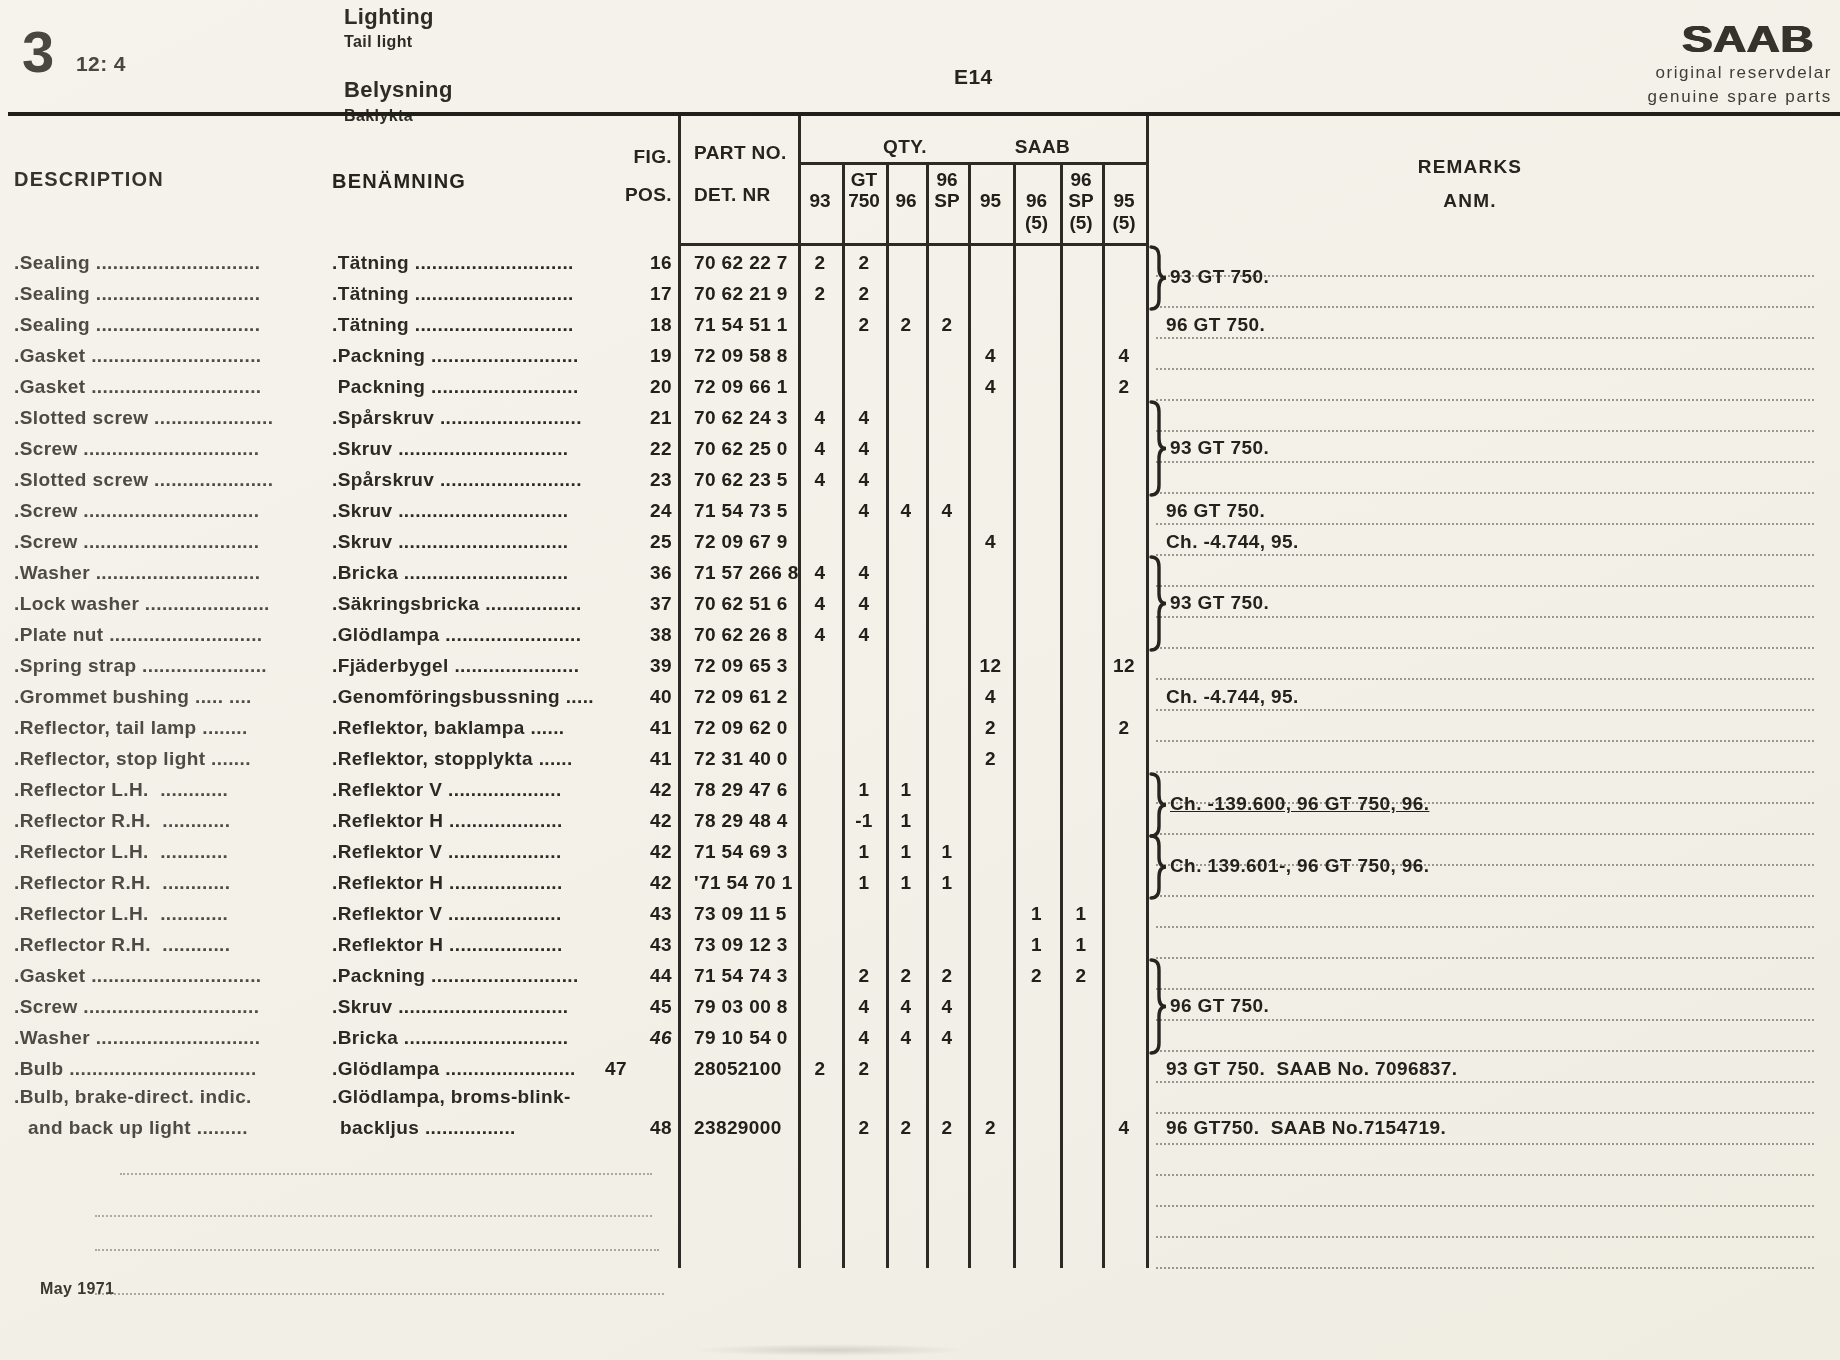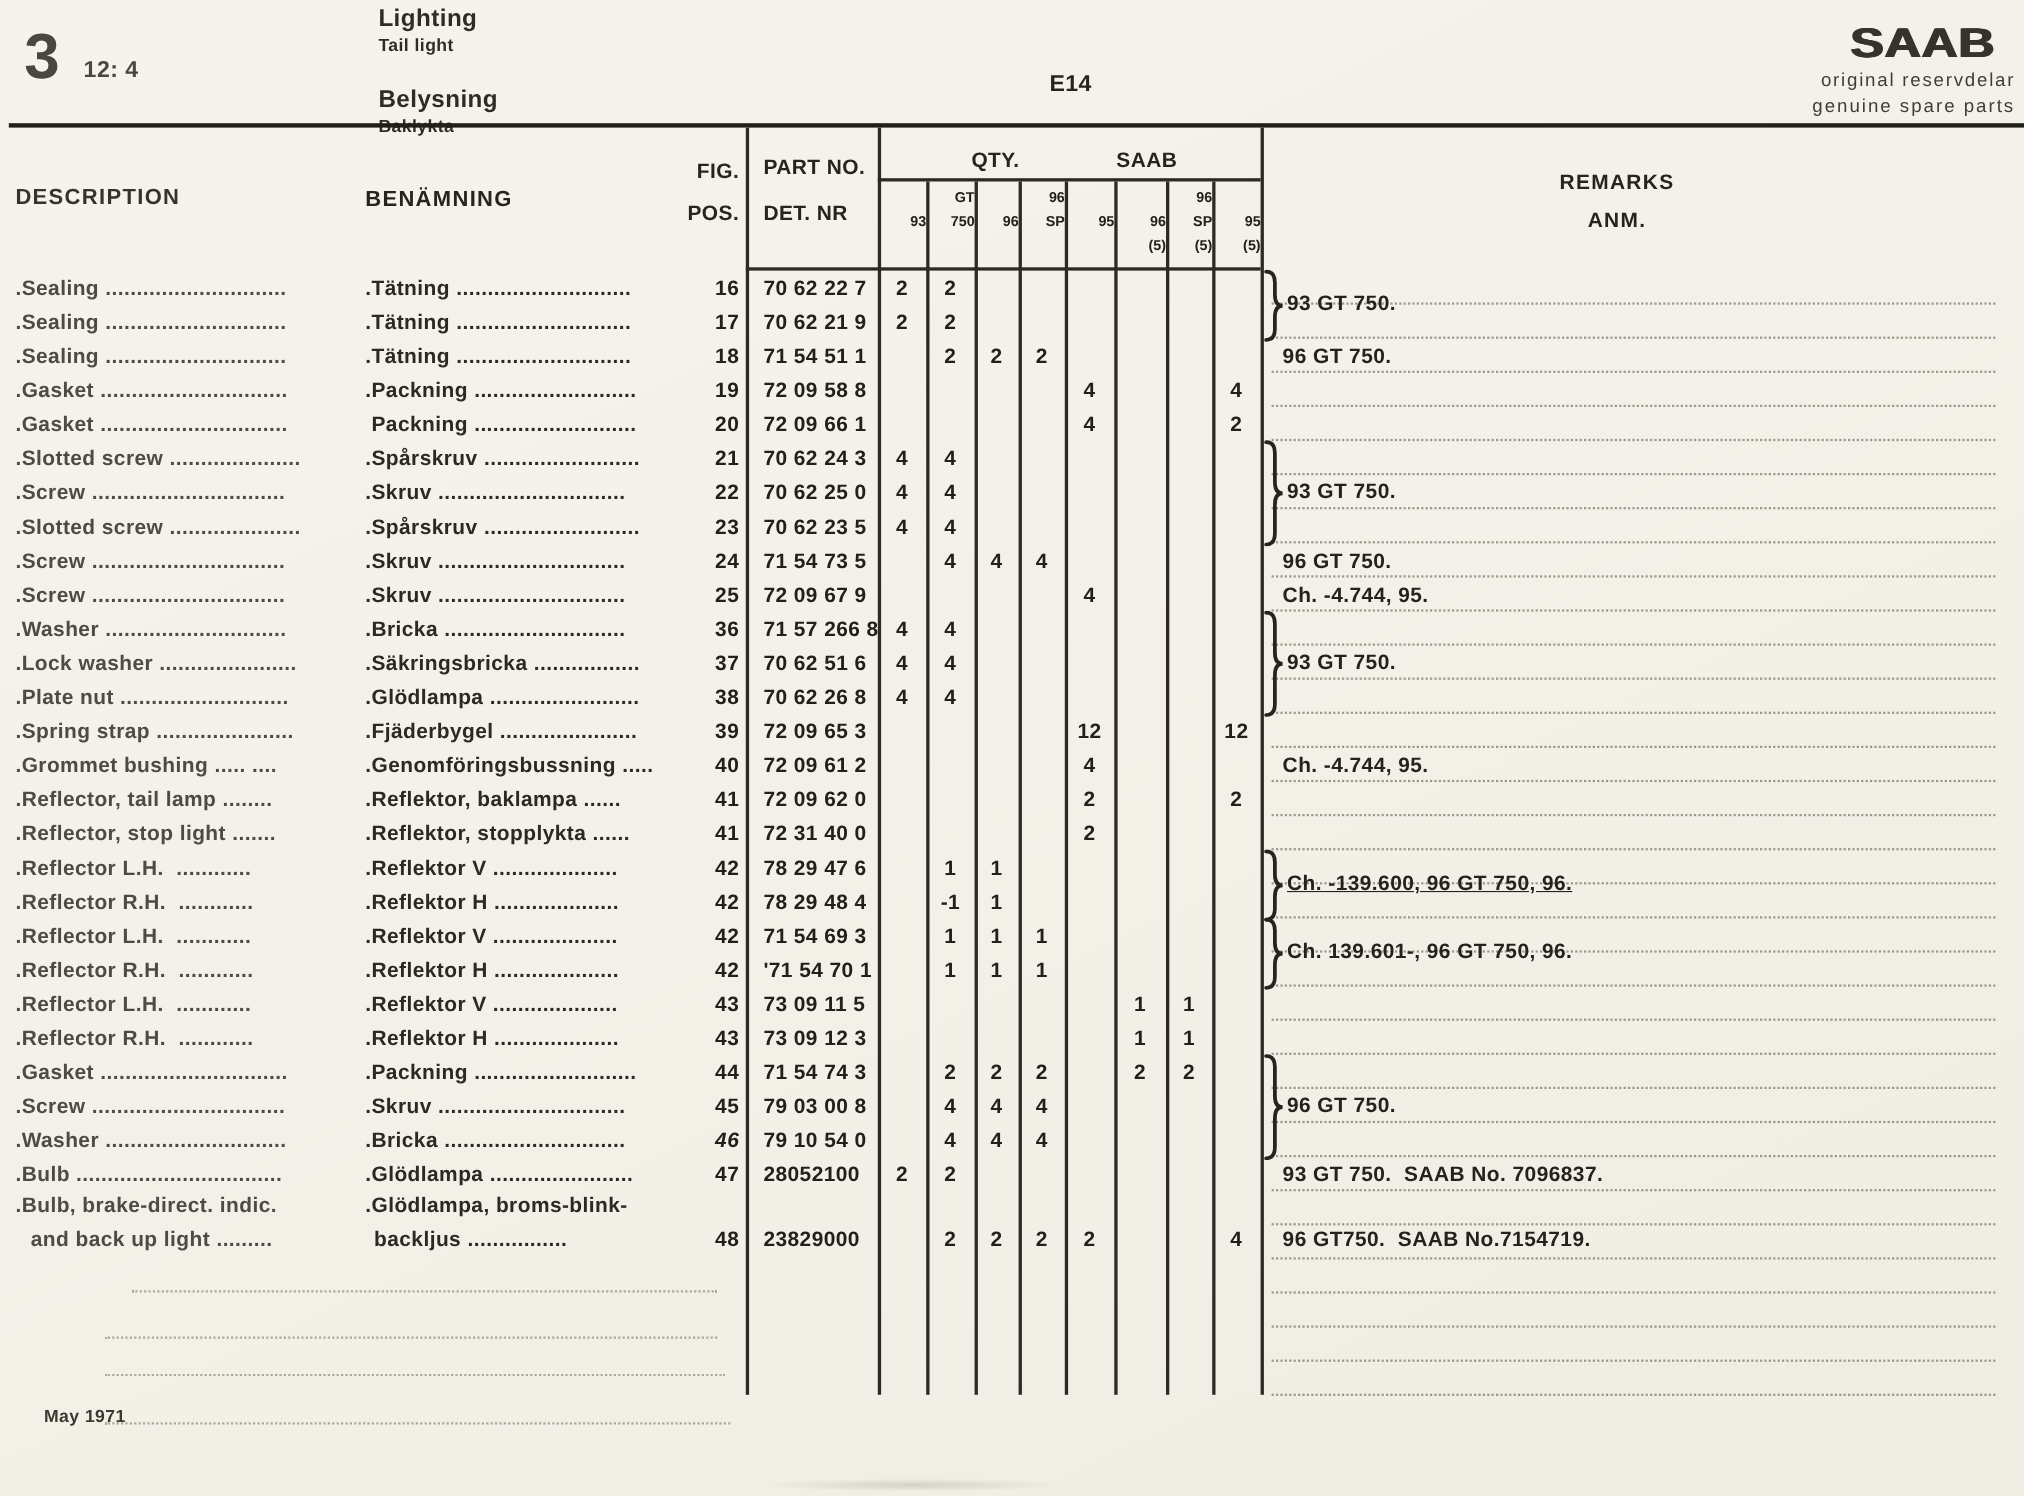--- a/index.html
+++ b/index.html
@@ -7,22 +7,22 @@
          background:linear-gradient(155deg,#f6f3ec 0%,#f3f0e8 55%,#efece2 100%);
          font-family:"Liberation Sans",sans-serif;}
   .txt{position:absolute;font-weight:700;font-size:19px;line-height:22px;color:#26241e;
        white-space:pre;letter-spacing:0.4px;}
   .desc{color:#4d4b43;}
   .ben{color:#2b2922;}
   .num{color:#22201a;}
   .rem{color:#24221c;}
   .right{text-align:right;}
   .center{text-align:center;}
-  .colhead{position:absolute;font-weight:700;font-size:13px;line-height:19px;color:#22201a;
-           text-align:right;white-space:pre;}
+  .colhead{position:absolute;font-weight:700;font-size:19px;line-height:19px;color:#22201a;
+           text-align:center;white-space:pre;}
   .vline{position:absolute;width:3px;background:#2c2a24;}
   .hline{position:absolute;height:3px;background:#2c2a24;}
   .thick{height:4px;background:#211f1a;}
   .dotline{position:absolute;height:0;border-top:2px dotted rgba(82,79,68,0.55);}
   .faint{border-top:2px dotted rgba(95,92,80,0.48);}
   .logo{text-shadow:0.9px 0 currentColor,-0.9px 0 currentColor;}
   .smudge{position:absolute;background:radial-gradient(ellipse at center,rgba(60,58,50,0.16),rgba(60,58,50,0) 70%);}
 </style>
 </head>
 <body>
@@ -271,21 +271,21 @@
     <div class="txt desc" style="left: 14px; top: 1027px;">.Washer .............................</div>
     <div class="txt ben" style="left: 332px; top: 1027px;">.Bricka .............................</div>
     <div class="txt num right" style="left: 560px; top: 1027px; width: 112px; font-style: italic;">46</div>
     <div class="txt num" style="left: 694px; top: 1027px;">79 10 54 0</div>
     <div class="txt num center" style="left: 842px; top: 1027px; width: 44px;">4</div>
     <div class="txt num center" style="left: 886px; top: 1027px; width: 40px;">4</div>
     <div class="txt num center" style="left: 926px; top: 1027px; width: 42px;">4</div>
     <div class="dotline" style="left: 1156px; top: 1050px; width: 658px;"></div>
     <div class="txt desc" style="left: 14px; top: 1058px;">.Bulb .................................</div>
     <div class="txt ben" style="left: 332px; top: 1058px;">.Glödlampa .......................</div>
-    <div class="txt num right" style="left: 560px; top: 1058px; width: 112px;">47</div>
+    <div class="txt num right" style="left: 560px; top: 1058px; width: 112px; text-align: center;">47</div>
     <div class="txt num" style="left: 694px; top: 1058px;">28052100</div>
     <div class="txt num center" style="left: 798px; top: 1058px; width: 44px;">2</div>
     <div class="txt num center" style="left: 842px; top: 1058px; width: 44px;">2</div>
     <div class="txt rem" style="left: 1166px; top: 1058px;">93 GT 750.  SAAB No. 7096837.</div>
     <div class="dotline" style="left: 1156px; top: 1081px; width: 658px;"></div>
     <div class="txt desc" style="left: 14px; top: 1086px;">.Bulb, brake-direct. indic.</div>
     <div class="txt ben" style="left: 332px; top: 1086px;">.Glödlampa, broms-blink-</div>
     <div class="txt desc" style="left: 28px; top: 1117px;">and back up light .........</div>
     <div class="txt ben" style="left: 340px; top: 1117px;">backljus ................</div>
     <div class="txt num right" style="left: 560px; top: 1117px; width: 112px;">48</div>

